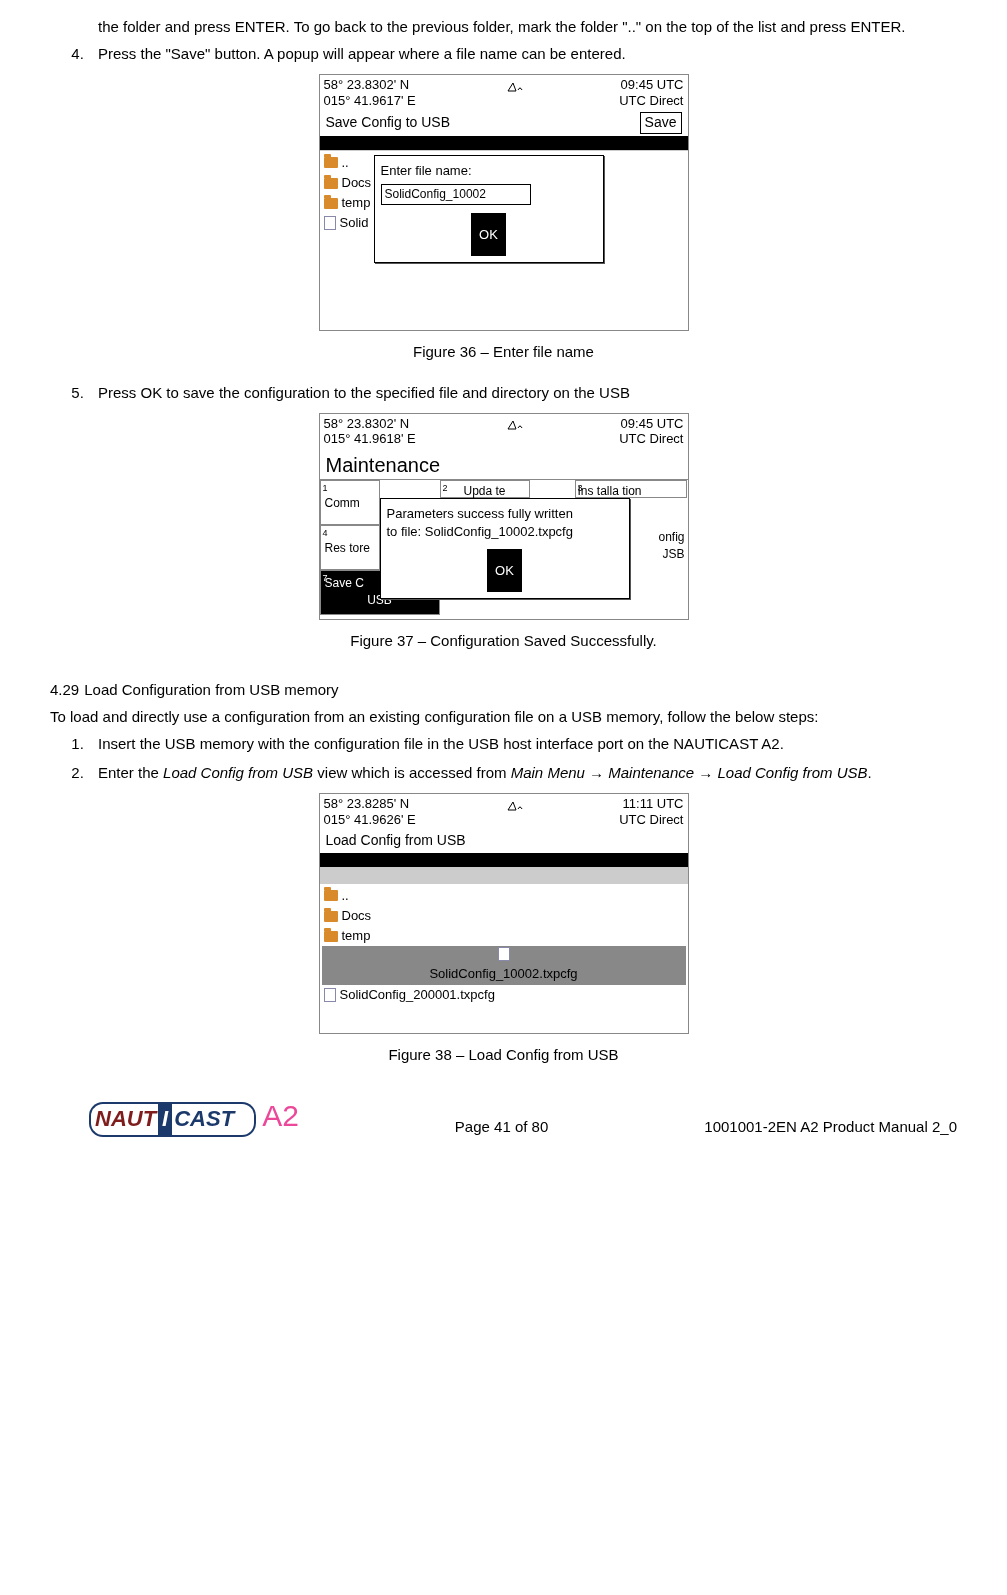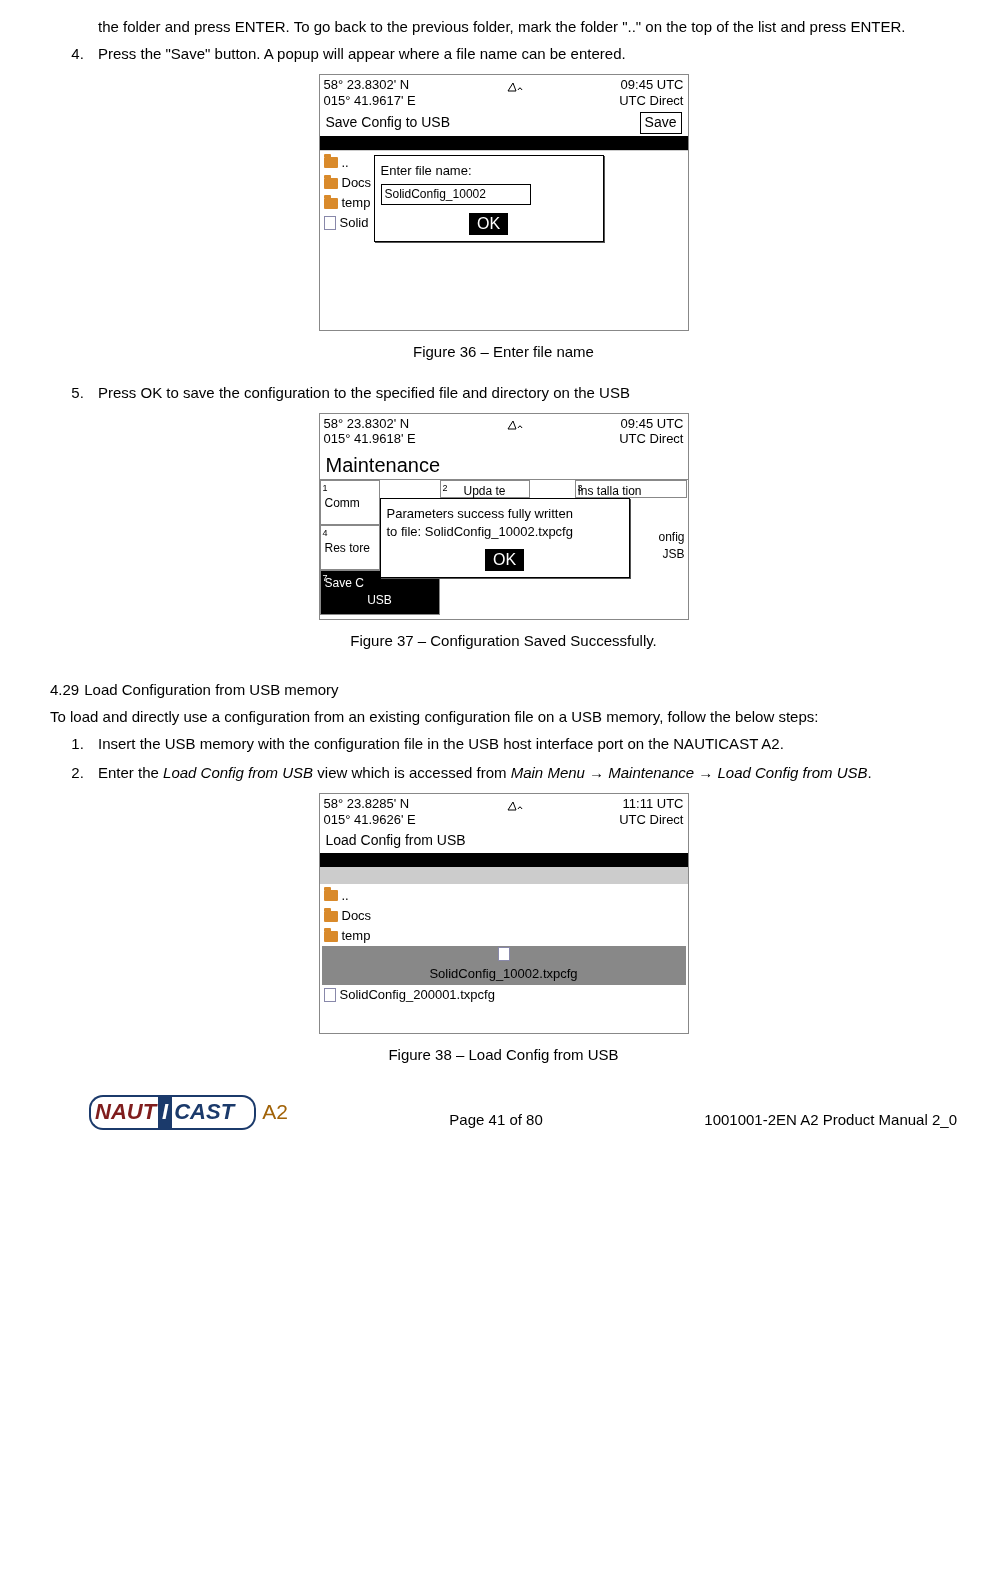--- a/index.html
+++ b/index.html
@@ -97,24 +97,24 @@
     width: 150px;
     background: #fff;
     font-size: 12px;
     display: inline-block;
     margin-top: 4px;
   }
   .ok-btn {
     background: #000;
     color: #fff;
     border: none;
-    padding: 2px 8px;
+    padding: 14px 8px;
     margin: 8px auto 0;
     display: block;
-    font-size: 16px;
+    font-size: 13px;
   }
   .scr-maint-title {
     font-size: 20px;
     padding: 2px 6px 0 6px;
   }
   .menu-grid {
     position: relative;
     border-top: 1px solid #888;
     min-height: 140px;
   }
@@ -166,22 +166,22 @@
   .logo-cast {
     font-style: italic;
     color: #1b3a6b;
     font-size: 22px;
     border: 2px solid #1b3a6b;
     border-left: none;
     padding: 0 20px 0 2px;
     border-radius: 0 14px 14px 0;
   }
   .logo-a2 {
-    color: #a16207;
-    font-size: 21px;
+    color: #ec4899;
+    font-size: 30px;
     margin-left: 6px;
     font-weight: normal;
   }
   .boat-icon svg { vertical-align: middle; }
 </style>
 </head>
 <body>
 
 <div class="para" style="margin-left:48px;">the folder and press ENTER. To go back to the previous folder, mark the folder ".." on the top of the list and press ENTER.</div>
 

